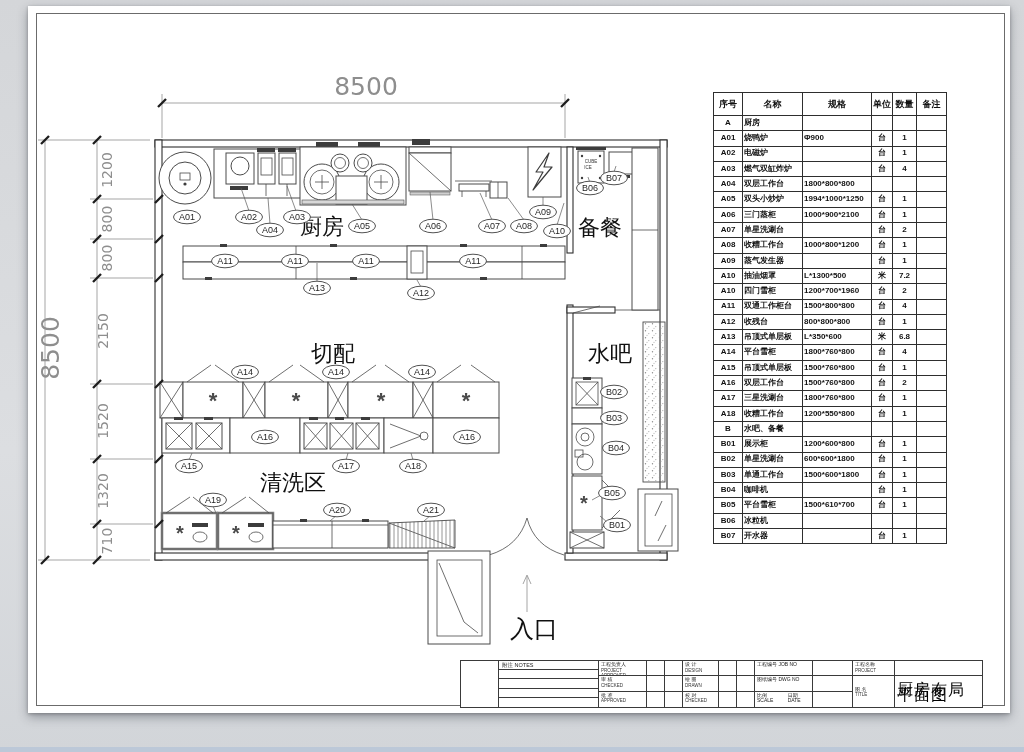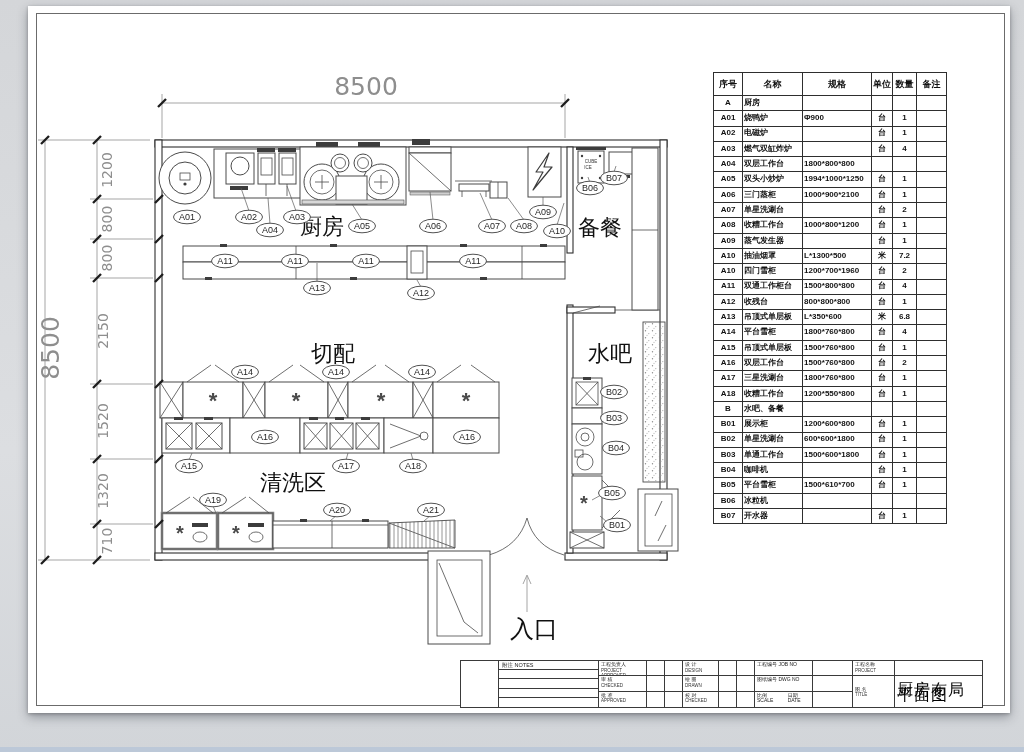--- a/index.html
+++ b/index.html
@@ -18,21 +18,21 @@
   .leader{stroke:#5a5a5a;stroke-width:.7;fill:none;}
   .dimline{stroke:#9b9b9b;stroke-width:.9;fill:none;}
   .tick{stroke:#1c1c1c;stroke-width:2.3;}
   .bubble{fill:#ffffff;stroke:#3e3e3e;stroke-width:.9;}
   .t-bubble{font-size:9px;fill:#1f1f1f;text-anchor:middle;dominant-baseline:central;}
   .t-room{font-family:"DejaVu Serif",serif;fill:#101010;text-anchor:middle;dominant-baseline:central;}
   .t-dim{fill:#8e8e8e;text-anchor:middle;dominant-baseline:central;font-family:"DejaVu Sans",sans-serif;}
   .t-glyph{fill:#4a4a4a;text-anchor:middle;font-weight:bold;}
   .t-tiny{fill:#333;text-anchor:middle;dominant-baseline:central;}
   
-  #table-wrap{position:absolute;left:713px;top:72px;width:233px;}
+  #table-wrap{position:absolute;left:713px;top:92px;width:233px;}
   #equip-table{border-collapse:collapse;width:233px;table-layout:fixed;}
   #equip-table th,#equip-table td{border:1px solid #2e2e2e;font-size:8px;line-height:8.5px;
     padding:0 1px;color:#111;overflow:hidden;white-space:nowrap;}
   #equip-table th{height:22px;font-size:9px;font-weight:bold;white-space:normal;line-height:10px;}
   #equip-table td{height:14.3px;}
   #equip-table td.c0{text-align:center;font-weight:bold;}
   #equip-table td.c1{text-align:left;font-weight:bold;}
   #equip-table td.c2{text-align:left;font-weight:bold;}
   #equip-table td.c3,#equip-table td.c4{text-align:center;font-weight:bold;}
   

